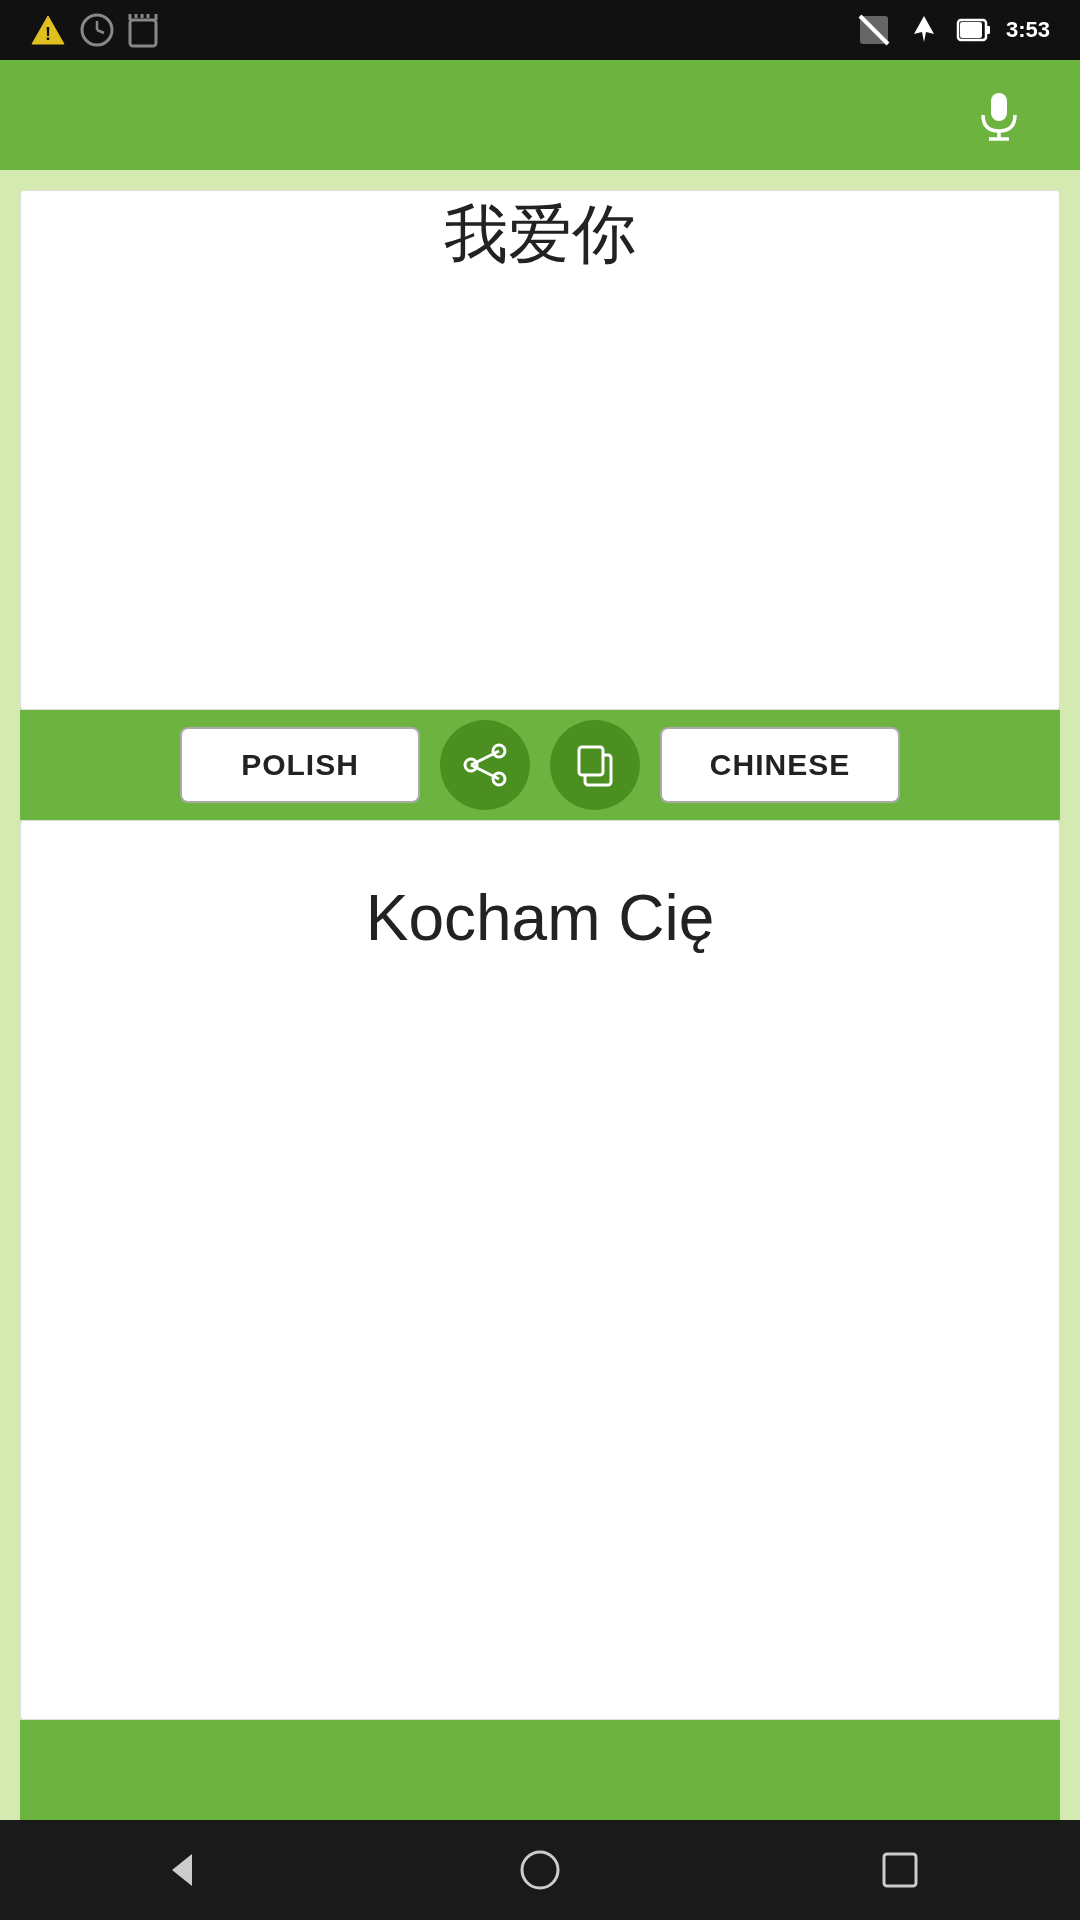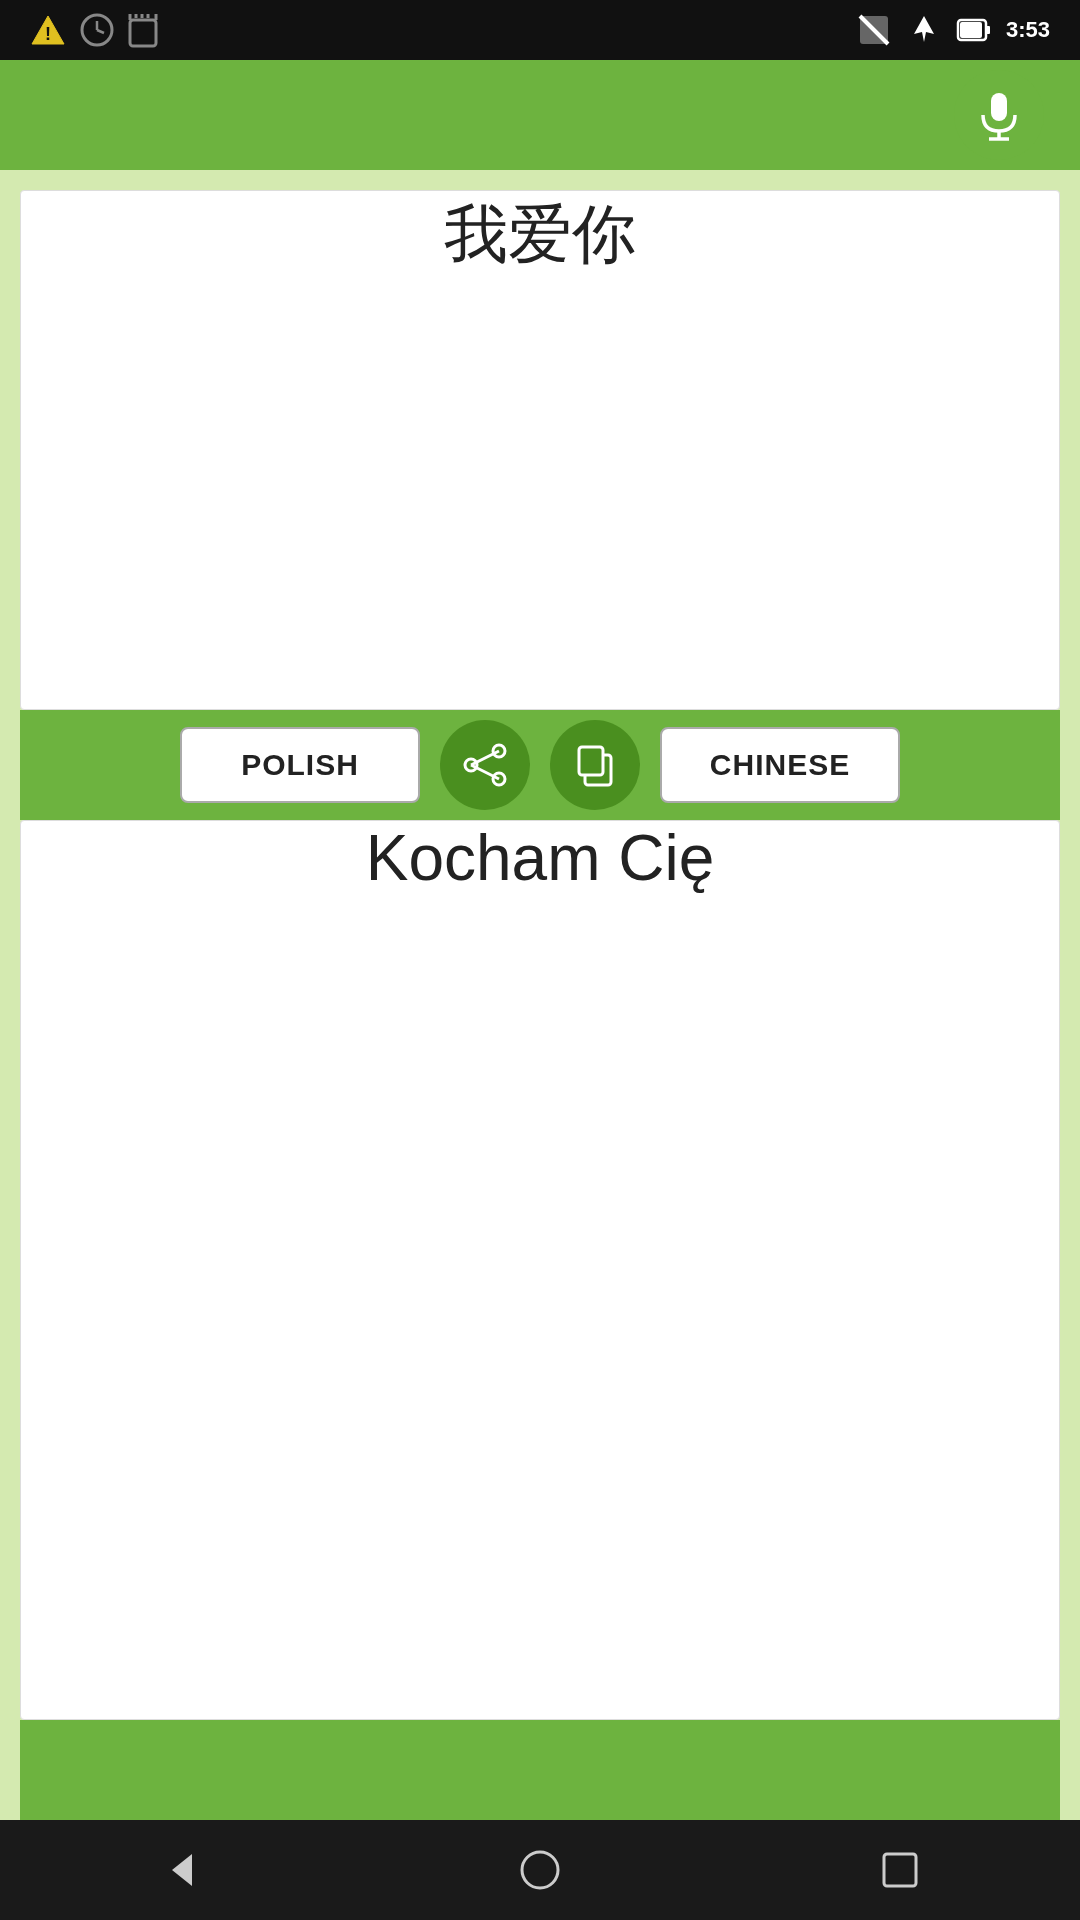--- a/index.html
+++ b/index.html
@@ -123,20 +123,21 @@
     
     .translation-box-bottom {
       background: #fff;
       margin: 0 20px 0 20px;
       border: 1px solid #ddd;
       border-radius: 4px;
       flex: 1;
       display: flex;
       align-items: flex-start;
       justify-content: center;
+      padding-top: 60px;
     }
 
     .translation-text-bottom {
       font-size: 64px;
       color: #222;
       text-align: center;
     }
 
     
     .bottom-green-bar {

